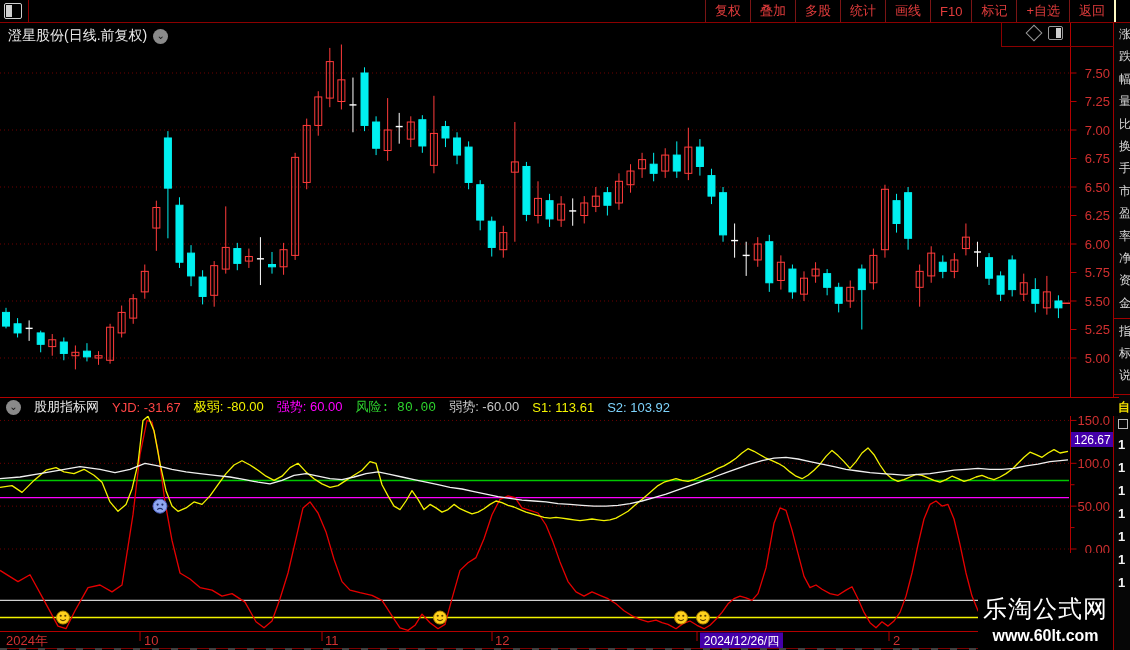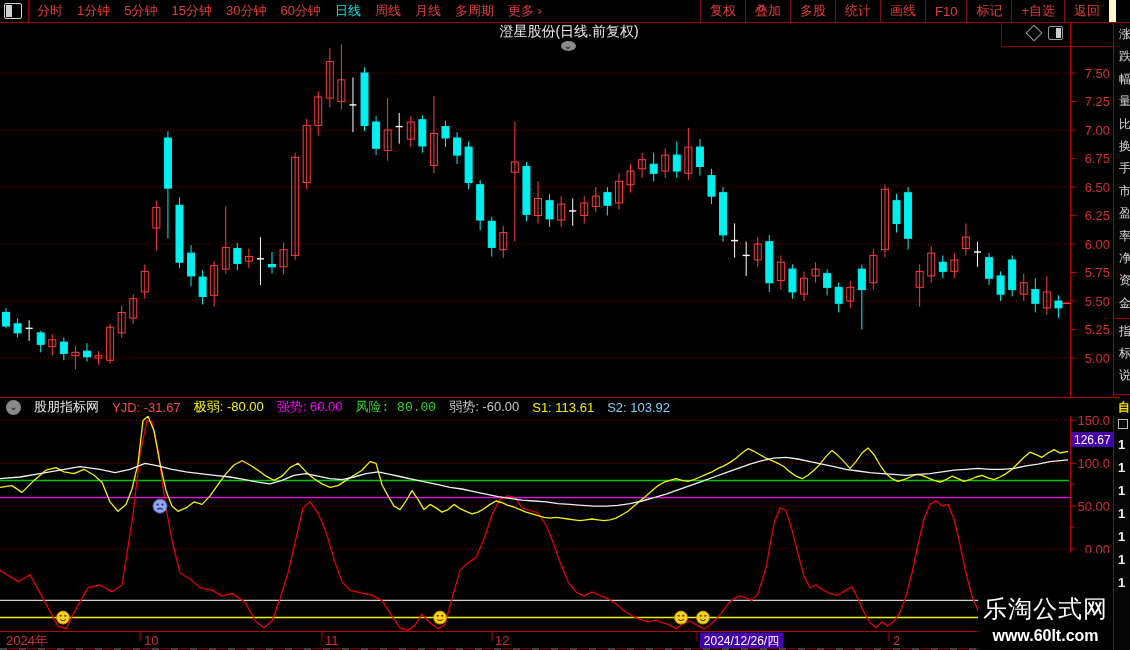--- a/index.html
+++ b/index.html
@@ -10,23 +10,23 @@
            border-bottom:1px solid #8b0000;display:flex;align-items:center;z-index:10;}
   .tool-icon{width:16px;height:14px;margin:0 6px 0 4px;border:1px solid #cfcfcf;border-radius:2px;
              position:relative;flex:0 0 auto;}
   .tool-icon::after{content:"";position:absolute;left:1px;top:1px;bottom:1px;width:6px;background:#cfcfcf;}
   .tb-sep{width:1px;height:22px;background:#8b0000;margin-right:8px;}
   .tb-left{display:flex;align-items:center;gap:14px;font-size:13px;color:#e23c3c;}
   .tb-left .tb-item{cursor:pointer;white-space:nowrap;}
   .tb-left .tb-item.active{color:#00e5e5;}
   .tb-right{margin-left:auto;display:flex;align-items:stretch;height:22px;font-size:13px;color:#e23c3c;margin-right:14px;}
   .tb-btn{display:flex;align-items:center;padding:0 9px;border-left:1px solid #7a1515;cursor:pointer;white-space:nowrap;}
-  .tb-btn:last-child{border-right:7px solid #fef9c3;}
-  
-  .titlerow{position:absolute;left:0;top:23px;width:1130px;height:26px;display:flex;align-items:center;z-index:10;flex-direction:column;}
+  .tb-btn:last-child{border-right:2px solid #fef9c3;}
+  
+  .titlerow{position:absolute;left:0;top:23px;width:1130px;height:26px;display:flex;align-items:center;z-index:10;}
   .title-text{color:#e8e8e8;font-size:14px;margin-left:8px;}
   .circ-chevron{width:15px;height:15px;border-radius:50%;background:#8a8a8a;color:#111;font-size:10px;
                 display:inline-flex;align-items:center;justify-content:center;margin-left:6px;line-height:1;}
   .corner-box{position:absolute;left:1001px;top:23px;width:112px;height:23px;
               border-left:1px solid #8b0000;border-bottom:1px solid #8b0000;z-index:9;}
   .title-icons{position:absolute;left:1028px;top:26px;display:flex;gap:8px;align-items:center;z-index:10;}
   .dia{width:10px;height:10px;border:1px solid #9a9a9a;transform:rotate(45deg);}
   .half-sq{width:13px;height:12px;border:1px solid #9a9a9a;border-radius:2px;position:relative;}
   .half-sq::after{content:"";position:absolute;right:1px;top:1px;bottom:1px;width:5px;background:#cfcfcf;}
   
@@ -53,33 +53,20 @@
   svg#chart{position:absolute;left:0;top:0;z-index:1;}
 </style>
 </head>
 <body>
 
 <div id="app">
 
   <div class="toolbar">
     <div class="tool-icon"></div>
     <div class="tb-sep"></div>
-    <div class="tb-left" id="tbLeft">
-        <span class="tb-item">分时</span>
-        <span class="tb-item">1分钟</span>
-        <span class="tb-item">5分钟</span>
-        <span class="tb-item">15分钟</span>
-        <span class="tb-item">30分钟</span>
-        <span class="tb-item">60分钟</span>
-        <span class="tb-item active">日线</span>
-        <span class="tb-item">周线</span>
-        <span class="tb-item">月线</span>
-        <span class="tb-item">多周期</span>
-        <span class="tb-item">更多 ›</span>
-      </div>
     <div class="tb-right" id="tbRight">
         <span class="tb-btn">复权</span>
         <span class="tb-btn">叠加</span>
         <span class="tb-btn">多股</span>
         <span class="tb-btn">统计</span>
         <span class="tb-btn">画线</span>
         <span class="tb-btn">F10</span>
         <span class="tb-btn">标记</span>
         <span class="tb-btn">+自选</span>
         <span class="tb-btn">返回</span>

